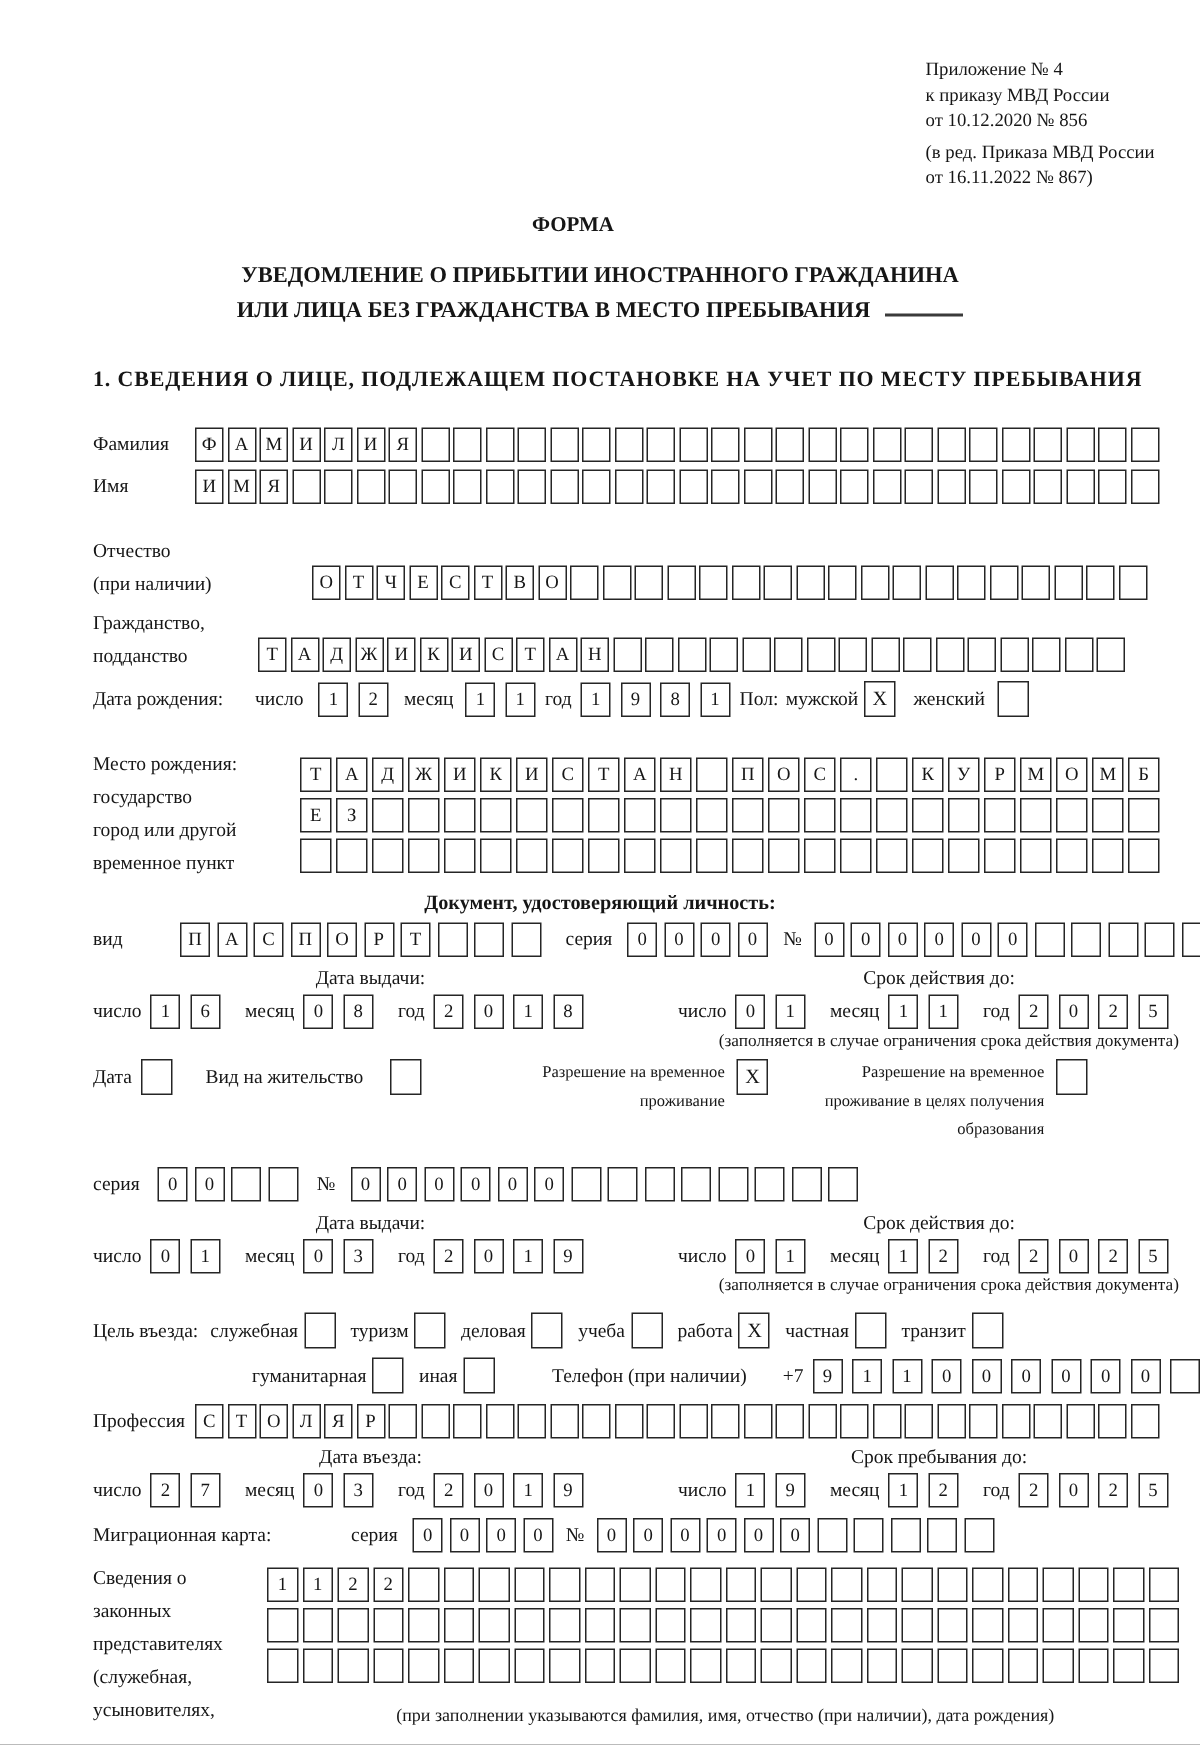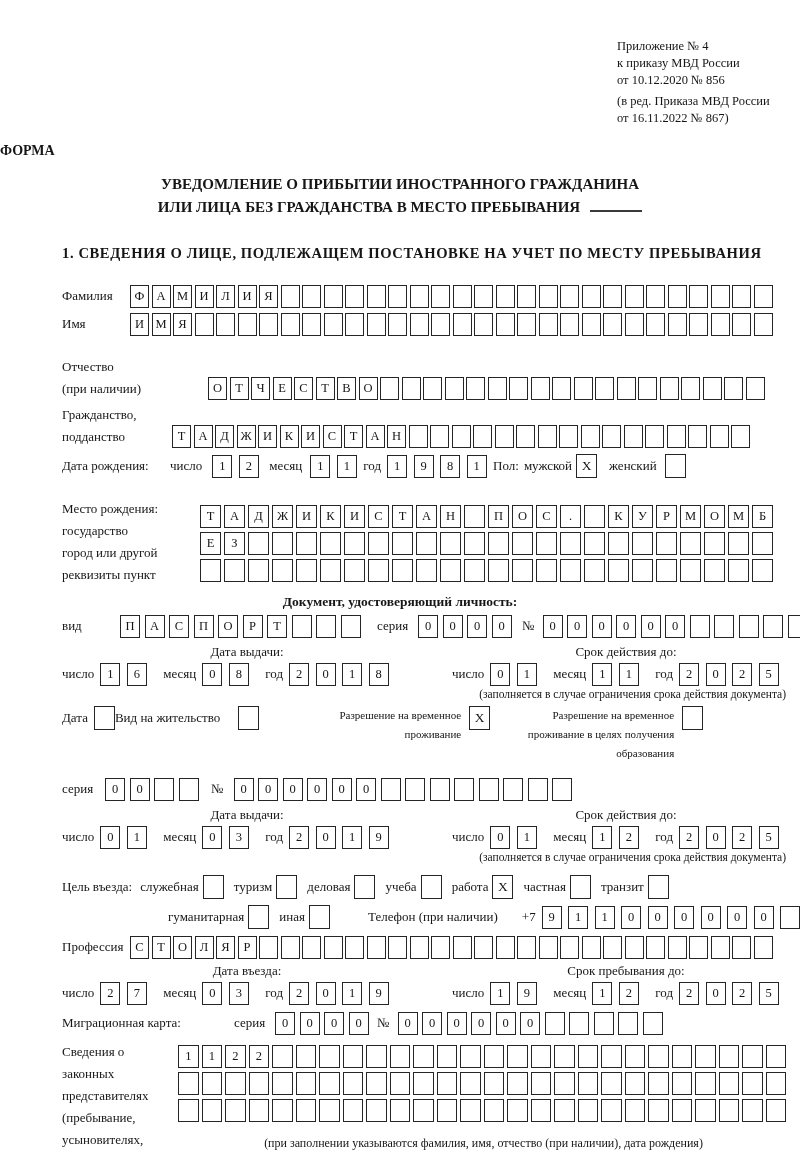--- a/index.html
+++ b/index.html
@@ -4,21 +4,21 @@
 <style>
   * { margin:0; padding:0; box-sizing:border-box; }
   html,body { background:#888; }
   .page {
     width:800px; height:1163px; background:#ffffff; margin:0 auto;
     font-family:"Liberation Serif", serif; color:#161616;
     padding-top:38px; overflow:hidden; position:relative;
   }
   .annex { margin-left:617px; font-size:12.5px; line-height:17px; }
   .annex .gap { margin-top:4px; }
-  .forma { text-align:left; padding-right:36px; font-weight:bold; font-size:14px; margin-top:16px; }
+  .forma { text-align:center; padding-right:36px; font-weight:bold; font-size:14px; margin-top:16px; }
   .title { text-align:center; font-weight:bold; font-size:15px; line-height:23px; margin-top:14px; }
   .blank-line { display:inline-block; width:52px; border-bottom:2px solid #3a3a3a; height:12px; margin-left:10px; }
   .sec-head { margin:26px 8px 0 62px; font-weight:bold; font-size:14.6px; letter-spacing:0.6px; white-space:nowrap; }
 
   .frow { display:flex; align-items:flex-end; margin-left:62px; }
   .aic { align-items:center; }
   .lbl { font-size:13px; line-height:24px; flex:none; }
   .lbl-block { font-size:13px; line-height:22px; flex:none; }
   .w68 { width:68px; } .w146 { width:146px; } .w110 { width:110px; } .w138 { width:138px; } .w116 { width:116px; }
 
@@ -258,21 +258,21 @@
     <span class="checkbox">X</span>
     <span class="lbl" style="margin:0 8px 0 12px">женский</span>
     <span class="checkbox"></span>
   </div>
 
   <div class="frow mt8">
     <div class="lbl-block w138">
       <div>Место рождения:</div>
       <div>государство</div>
       <div>город или другой</div>
-      <div>реквизиты пункт</div>
+      <div>временное пункт</div>
     </div>
     <div class="cellrows">
       <div class="cells wide">
           <span class="cell">Т</span>
           <span class="cell">А</span>
           <span class="cell">Д</span>
           <span class="cell">Ж</span>
           <span class="cell">И</span>
           <span class="cell">К</span>
           <span class="cell">И</span>
@@ -435,21 +435,21 @@
     </div>
   </div>
   <div class="note">(заполняется в случае ограничения срока действия документа)</div>
 
 
   <div class="opt-row">
     <div class="opt">
       <span class="lbl">Дата</span>
       <span class="checkbox"></span>
     </div>
-    <div class="opt" style="">
+    <div class="opt" style="margin-left:22px">
       <span class="lbl">Вид на жительство</span>
       <span class="checkbox" style="margin-left:12px"></span>
     </div>
     <div class="opt" style="margin-left:24px">
       <span class="opt-ml" style="width:178px">Разрешение на временное проживание</span>
       <span class="checkbox">X</span>
     </div>
     <div class="opt" style="margin-left:16px">
       <span class="opt-ml" style="width:168px">Разрешение на временное проживание в целях получения образования</span>
       <span class="checkbox"></span>
@@ -676,21 +676,21 @@
         <span class="cell"></span>
         <span class="cell"></span>
       </span>
   </div>
 
   <div class="frow mt6">
     <div class="lbl-block w116">
       <div>Сведения о</div>
       <div>законных</div>
       <div>представителях</div>
-      <div>(пребывание,</div>
+      <div>(служебная,</div>
       <div>усыновителях,</div>
 
     </div>
     <div class="cellrows">
       <div class="cells med">
           <span class="cell">1</span>
           <span class="cell">1</span>
           <span class="cell">2</span>
           <span class="cell">2</span>
           <span class="cell"></span>

